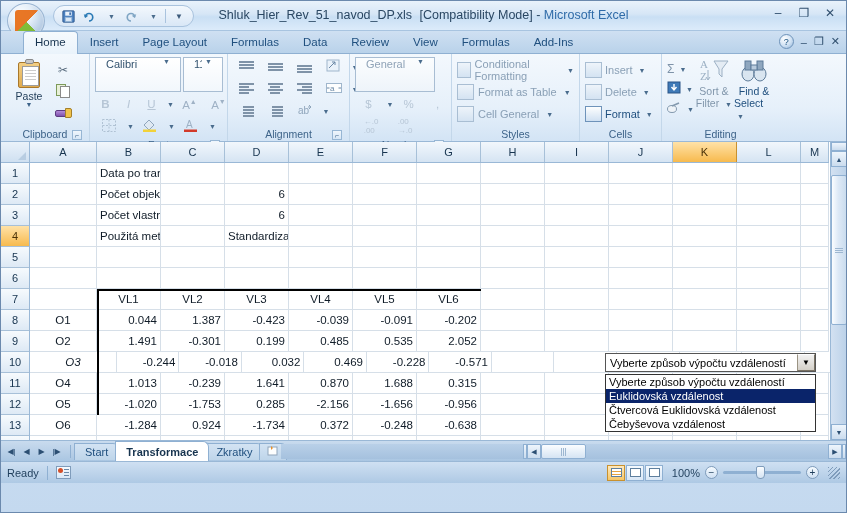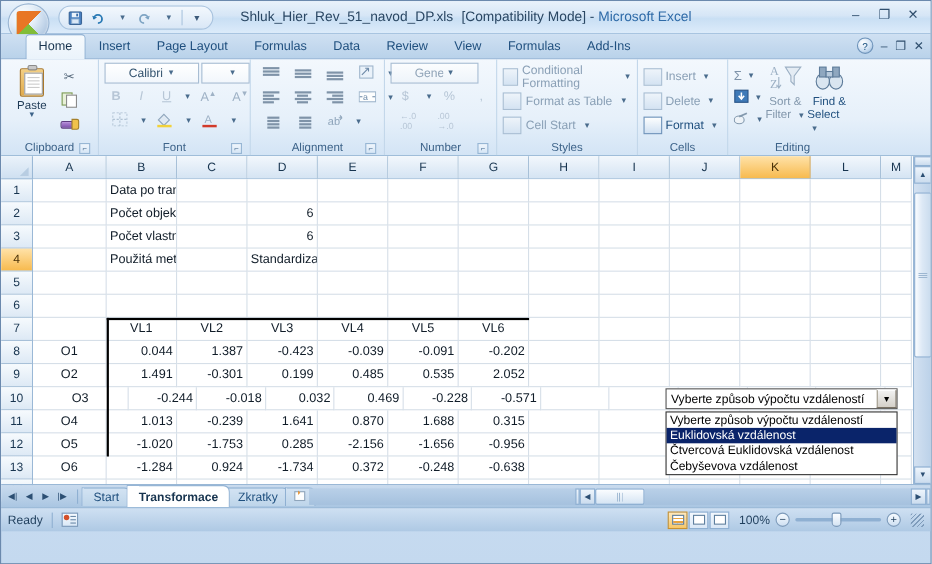--- a/index.html
+++ b/index.html
@@ -136,21 +136,21 @@
   .brush b{position:absolute;left:0;top:5px;width:11px;height:7px;background:linear-gradient(#b48bd8,#7e51ad);
     border:1px solid #5d3b80;border-radius:2px 0 0 2px;}
   .brush s{position:absolute;left:10px;top:3px;width:7px;height:10px;background:#f0c24b;
     border:1px solid #a5802a;border-radius:0 2px 2px 0;}
 
   
   .g-font { width:138px; }
   .fr { display:flex; gap:2px; margin-bottom:2px; align-items:center; }
   .ctl {
     background:linear-gradient(#ffffff,#f2f7fc); border:1px solid #a8bdd3;
-    height:19px; display:flex;align-items:center; padding:0 21px; font-size:11px; color:#33536f;
+    height:35px; display:flex;align-items:flex-start; padding:0 10px; font-size:11px; color:#33536f;
   }
   .ctl.disabled{ color:#8fa3b7; background:linear-gradient(#fbfdfe,#eef4fa); }
   .combo { justify-content:space-between; }
   .combo .cv{ overflow:hidden; white-space:nowrap; }
   .caret{ font-size:7px;color:#4a6c8d; margin-left:3px;}
   .ibtn{
     width:21px;height:20px;display:flex;align-items:center;justify-content:center;
     font-size:11.5px; color:#b7c6d6; border:1px solid transparent;
   }
   .ibtn.w{width:27px;}
@@ -688,21 +688,21 @@
           <span>Conditional Formatting</span>
           <span class="caret">▼</span>
         </div>
         <div class="st-row">
           <span class="st-ic"></span>
           <span>Format as Table</span>
           <span class="caret">▼</span>
         </div>
         <div class="st-row">
           <span class="st-ic"></span>
-          <span>Cell Start</span>
+          <span>Cell General</span>
           <span class="caret">▼</span>
         </div>
       </div>
       <div class="group-title">
         <span>Styles</span>
       </div>
     </div>
 
     <div class="group g-cells">
       <div class="group-body" style="flex-direction:column;padding-top:2px">
@@ -950,21 +950,21 @@
               <div class="cell r" style="width: 64px;">0.535</div>
               <div class="cell r" style="width: 64px;">2.052</div>
               <div class="cell" style="width: 64px;"></div>
               <div class="cell" style="width: 64px;"></div>
               <div class="cell" style="width: 64px;"></div>
               <div class="cell" style="width: 64px;"></div>
               <div class="cell" style="width: 64px;"></div>
               <div class="cell" style="width: 28px;"></div>
             </div>
             <div class="grow">
-              <div class="cell c" style="width: 89px;">O3</div>
+              <div class="cell c" style="width: 89px; font-style: italic;">O3</div>
               <div class="cell r" style="width: 64px;">-0.244</div>
               <div class="cell r" style="width: 64px;">-0.018</div>
               <div class="cell r" style="width: 64px;">0.032</div>
               <div class="cell r" style="width: 64px;">0.469</div>
               <div class="cell r" style="width: 64px;">-0.228</div>
               <div class="cell r" style="width: 64px;">-0.571</div>
               <div class="cell" style="width: 64px;"></div>
               <div class="cell" style="width: 64px;"></div>
               <div class="cell" style="width: 64px;"></div>
               <div class="cell" style="width: 64px;"></div>

